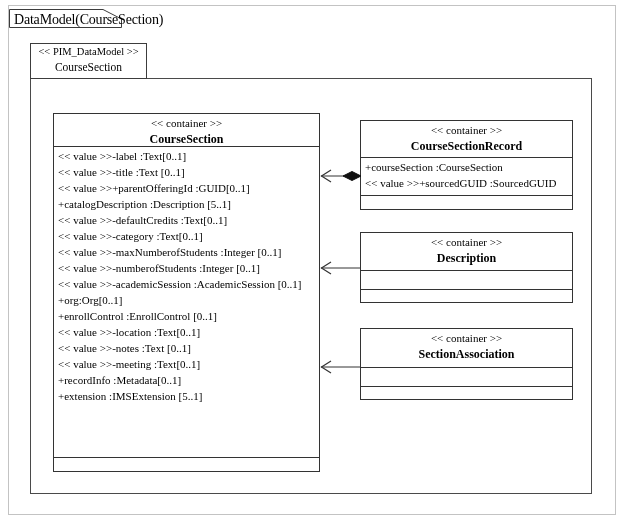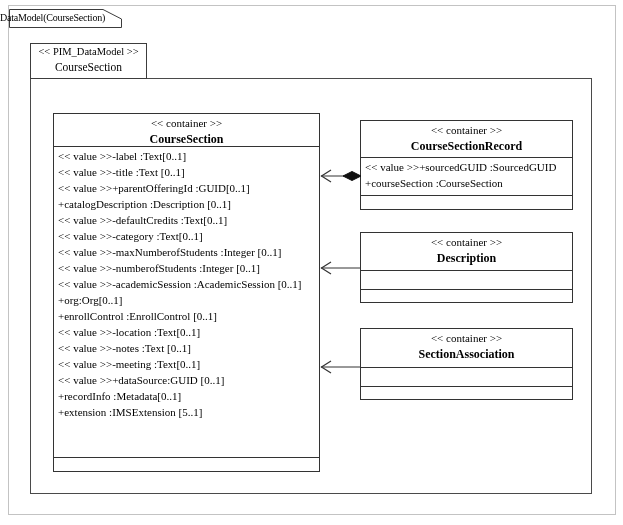--- a/index.html
+++ b/index.html
@@ -8,21 +8,21 @@
   .abs{position:absolute;box-sizing:border-box;}
 
   
   .outer-border{left:8px;top:5px;width:608px;height:510px;border:1px solid #c3c3c3;}
 
   
   .frame{left:30px;top:78px;width:562px;height:416px;border:1px solid #4a4a4a;background:#fff;}
 
   
   .tab{left:9px;top:9px;width:113px;height:19px;}
-  .tab-text{left:0;top:12px;font-size:10px;white-space:nowrap;letter-spacing:-0.2px;}
+  .tab-text{left:14px;top:12px;font-size:14px;white-space:nowrap;letter-spacing:-0.2px;}
 
   
   .pkg{left:30px;top:43px;width:117px;height:36px;border:1px solid #3c3c3c;background:#fff;
        text-align:center;z-index:2;}
   .pkg-stereo{font-size:10.5px;line-height:15px;white-space:nowrap;font-family:Liberation Serif, serif;}
   .pkg-name{font-size:11.5px;line-height:16px;white-space:nowrap;}
 
   
   .uml-box{background:#fff;border:1px solid #333;display:flex;flex-direction:column;z-index:2;}
   .box-header{text-align:center;}
@@ -70,46 +70,45 @@
 
 <div class="abs uml-box cls-main">
   <div class="box-header">
     <div class="stereo">&lt;&lt; container &gt;&gt;</div>
     <div class="cls-name">CourseSection</div>
   </div>
   <div class="attrs">
       <div>&lt;&lt; value &gt;&gt;-label :Text[0..1]</div>
       <div>&lt;&lt; value &gt;&gt;-title :Text [0..1]</div>
       <div>&lt;&lt; value &gt;&gt;+parentOfferingId :GUID[0..1]</div>
-      <div>+catalogDescription :Description [0..1]</div>
+      <div>+catalogDescription :Description [5..1]</div>
       <div>&lt;&lt; value &gt;&gt;-defaultCredits :Text[0..1]</div>
       <div>&lt;&lt; value &gt;&gt;-category :Text[0..1]</div>
       <div>&lt;&lt; value &gt;&gt;-maxNumberofStudents :Integer [0..1]</div>
       <div>&lt;&lt; value &gt;&gt;-numberofStudents :Integer [0..1]</div>
       <div>&lt;&lt; value &gt;&gt;-academicSession :AcademicSession [0..1]</div>
       <div>+org:Org[0..1]</div>
       <div>+enrollControl :EnrollControl [0..1]</div>
       <div>&lt;&lt; value &gt;&gt;-location :Text[0..1]</div>
       <div>&lt;&lt; value &gt;&gt;-notes :Text [0..1]</div>
       <div>&lt;&lt; value &gt;&gt;-meeting :Text[0..1]</div>
-      <div>&lt;&lt; value &gt;&gt;+dataSource:GUID [0..1]</div>
       <div>+recordInfo :Metadata[0..1]</div>
       <div>+extension :IMSExtension [5..1]</div>
     </div>
   <div class="comp grow"></div>
 </div>
 
 <div class="abs uml-box cls-record">
   <div class="box-header">
     <div class="stereo">&lt;&lt; container &gt;&gt;</div>
     <div class="cls-name">CourseSectionRecord</div>
   </div>
   <div class="attrs">
+      <div>+courseSection :CourseSection</div>
       <div>&lt;&lt; value &gt;&gt;+sourcedGUID :SourcedGUID</div>
-      <div>+courseSection :CourseSection</div>
     </div>
   <div class="comp grow"></div>
 </div>
 
 <div class="abs uml-box cls-membership">
   <div class="box-header">
     <div class="stereo">&lt;&lt; container &gt;&gt;</div>
     <div class="cls-name">Description</div>
   </div>
   <div class="comp comp1"></div>

